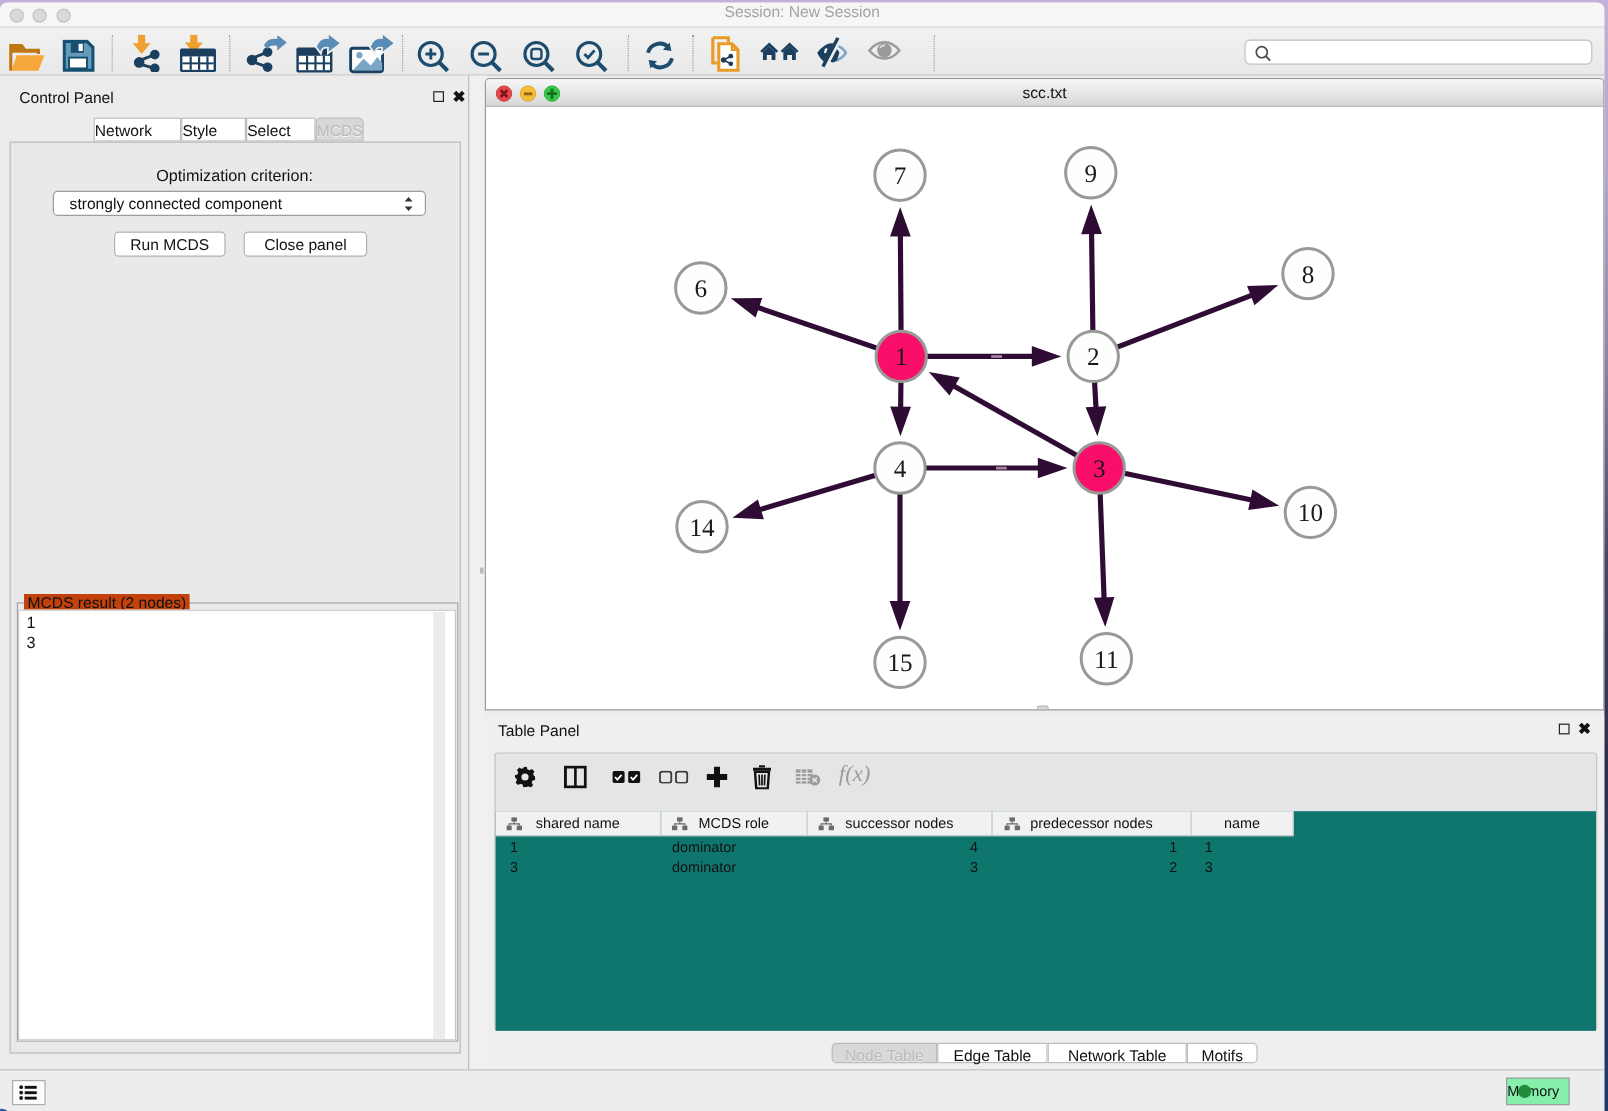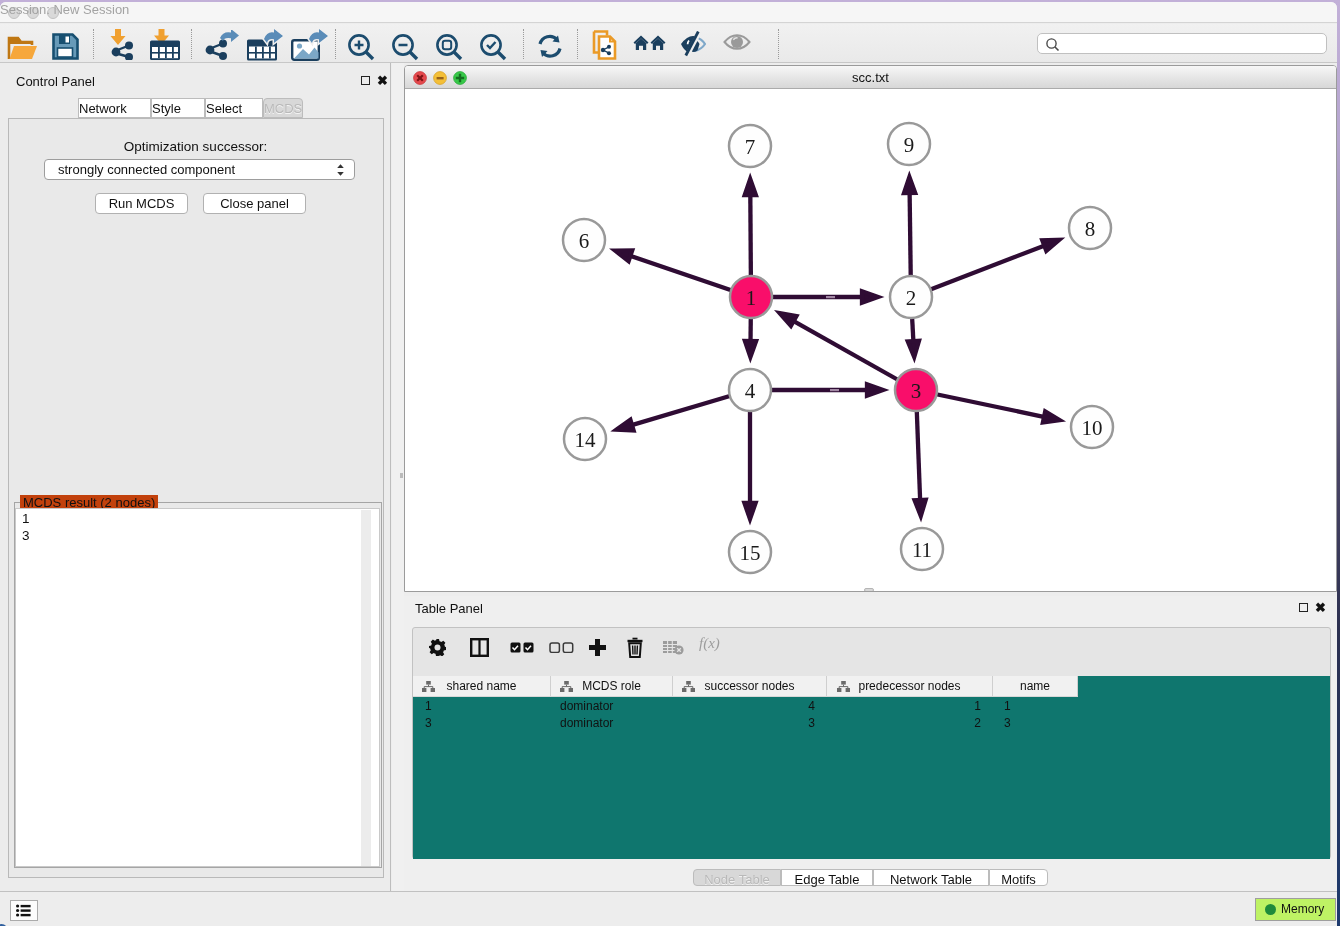--- a/index.html
+++ b/index.html
@@ -1,21 +1,21 @@
 <!DOCTYPE html>
 <html><head><meta charset="utf-8">
 <style>
 *{margin:0;padding:0;box-sizing:border-box}
 html,body{width:1340px;height:926px;overflow:hidden}
 body{font-family:"Liberation Sans",sans-serif;background:linear-gradient(#c2b0d8 0%,#b6a6d0 15%,#8f84a8 32%,#4a4566 50%,#2c3050 68%,#1d3a6e 100%);position:relative}
 .abs{position:absolute}
 #win{position:absolute;left:0;top:2px;width:1337px;height:924px;background:#ededed;border-radius:6px 6px 0 0;overflow:hidden}
 #titlebar{position:absolute;left:0;top:0;width:100%;height:21px;background:#f6f6f6;border-bottom:1px solid #d4d4d4}
 .tl{position:absolute;top:5px;width:12px;height:12px;border-radius:50%;background:#d9d9d9;border:1px solid #c2c2c2}
-#ttext{position:absolute;top:0;width:100%;text-align:left;font-size:13px;color:#a3a3a3}
+#ttext{position:absolute;top:0;width:100%;text-align:center;font-size:13px;color:#a3a3a3}
 #toolbar{position:absolute;left:0;top:22px;width:100%;height:39px;background:linear-gradient(#f1f1f1,#e9e9e9);border-bottom:1px solid #c7c7c7}
 .tsep{position:absolute;top:5px;height:30px;width:0;border-left:1px dotted #9a9a9a}
 #search{position:absolute;left:1037px;top:9px;width:290px;height:21px;background:#fff;border:1px solid #c0c0c0;border-radius:5px}
 
 #cp{position:absolute;left:0;top:61px;width:391px;height:828px;background:#ececec;border-right:1px solid #bdbdbd}
 .ptitle{font-size:13px;color:#111}
 .flt{position:absolute;width:9px;height:9px;border:1.5px solid #222}
 .clx{position:absolute;font-size:13px;font-weight:bold;color:#111;line-height:10px}
 .tab{position:absolute;height:20px;background:#fff;border:1px solid #bcbcbc;font-size:13px;color:#111;text-align:left;line-height:19px}
 #tabpane{position:absolute;left:8px;top:55px;width:376px;height:760px;border:1px solid #b9b9b9;background:#e9e9e9}
@@ -198,21 +198,21 @@
   </div>
   <div id="cp">
     <div class="ptitle abs" style="left:16px;top:11px">Control Panel</div>
     <div class="flt" style="left:361px;top:13px"></div>
     <div class="clx" style="left:377px;top:13px">✖</div>
     <div class="tab" style="top:35px;left:78px;width:73px">Network</div>
     <div class="tab" style="top:35px;left:151px;width:54px">Style</div>
     <div class="tab" style="top:35px;left:205px;width:58px">Select</div>
     <div class="tab" style="top:35px;left:263px;width:40px;background:#d8d8d8;color:#b9b9b9;border-radius:4px 4px 0 0;text-shadow:0 1px 0 #f4f4f4">MCDS</div>
     <div id="tabpane"></div>
-    <div class="abs" style="left:0;top:76px;width:391px;text-align:center;font-size:13.5px;color:#111">Optimization successor:</div>
+    <div class="abs" style="left:0;top:76px;width:391px;text-align:center;font-size:13.5px;color:#111">Optimization criterion:</div>
     <div id="dd">strongly connected component
       <svg width="9" height="14" style="position:absolute;right:9px;top:3px" viewBox="0 0 9 14">
           <path d="M1.2 5 L4.5 1.2 L7.8 5 Z M1.2 9 L4.5 12.8 L7.8 9 Z" fill="#333"></path>
         </svg>
     </div>
     <div class="btn" style="left:95px;top:130px;width:93px;height:21px;line-height:19px">Run MCDS</div>
     <div class="btn" style="left:203px;top:130px;width:103px;height:21px;line-height:19px">Close panel</div>
     <div id="grp"></div>
     <div class="abs" style="left:20px;top:432px;background:#c2410c;padding:0 3px;font-size:13px;color:#111">MCDS result (2 nodes)</div>
     <div id="grpw">
@@ -341,21 +341,21 @@
           <g fill="#9c9c9c">
               <rect x="0" y="0" width="14" height="12"></rect>
               <g stroke="#e5e5e5" stroke-width="1.1">
                 <path d="M0 3.5 h14 M0 6.5 h14 M0 9.5 h14 M4.6 0 v12 M9.3 0 v12"></path>
               </g>
             </g>
           <circle cx="16" cy="9" r="4.6" fill="#9c9c9c"></circle>
           <path d="M14.2 7.2 l3.6 3.6 M17.8 7.2 l-3.6 3.6" stroke="#e5e5e5" stroke-width="1.3"></path>
         </svg>
 
-        <div class="abs" style="left:286px;top:7px;font-family:'Liberation Serif',serif;font-style:italic;font-size:15px;color:#9c9c9c">f(x)</div>
+        <div class="abs" style="left:286px;top:7px;font-family:'Liberation Serif',serif;font-style:italic;font-size:19px;color:#9c9c9c">f(x)</div>
       </div>
       <div id="tgrid">
         <div class="th" style="left:0px;width:138px">shared name</div>
         <div class="th" style="left:138px;width:122px">MCDS role</div>
         <div class="th" style="left:260px;width:154px">successor nodes</div>
         <div class="th" style="left:414px;width:166px">predecessor nodes</div>
         <div class="th" style="left:580px;width:85px">name</div>
         <svg class="abs" style="left:9px;top:5px" width="13" height="11" viewBox="0 0 13 11">
             <g fill="#6a6a6a">
               <rect x="4.2" y="0" width="4.6" height="3.6"></rect>
@@ -412,18 +412,18 @@
         <g fill="#111">
             <circle cx="1.6" cy="2" r="1.6"></circle>
             <circle cx="1.6" cy="6.5" r="1.6"></circle>
             <circle cx="1.6" cy="11" r="1.6"></circle>
         <rect x="4.6" y="0.9" width="10" height="2.4"></rect>
             <rect x="4.6" y="5.4" width="10" height="2.4"></rect>
             <rect x="4.6" y="9.9" width="10" height="2.4"></rect>
           </g>
       </svg>
     </div>
-    <div class="abs" style="left:1255px;top:6px;width:81px;height:23px;background:#bef264;border:1px solid #9e9e9e;font-size:12px;color:#111;line-height:21px;padding-left:25px">Memory
+    <div class="abs" style="left:1255px;top:6px;width:53px;height:23px;background:#86efac;border:1px solid #9e9e9e;font-size:12px;color:#111;line-height:21px;">Memory
       <span class="abs" style="left:9px;top:5px;width:11px;height:11px;border-radius:50%;background:#1f8b3b"></span>
     </div>
     <div class="abs" style="left:-5px;top:32px;width:13px;height:13px;border-radius:50%;background:#2f5f9e"></div>
   </div>
 </div>
 
 </body></html>

